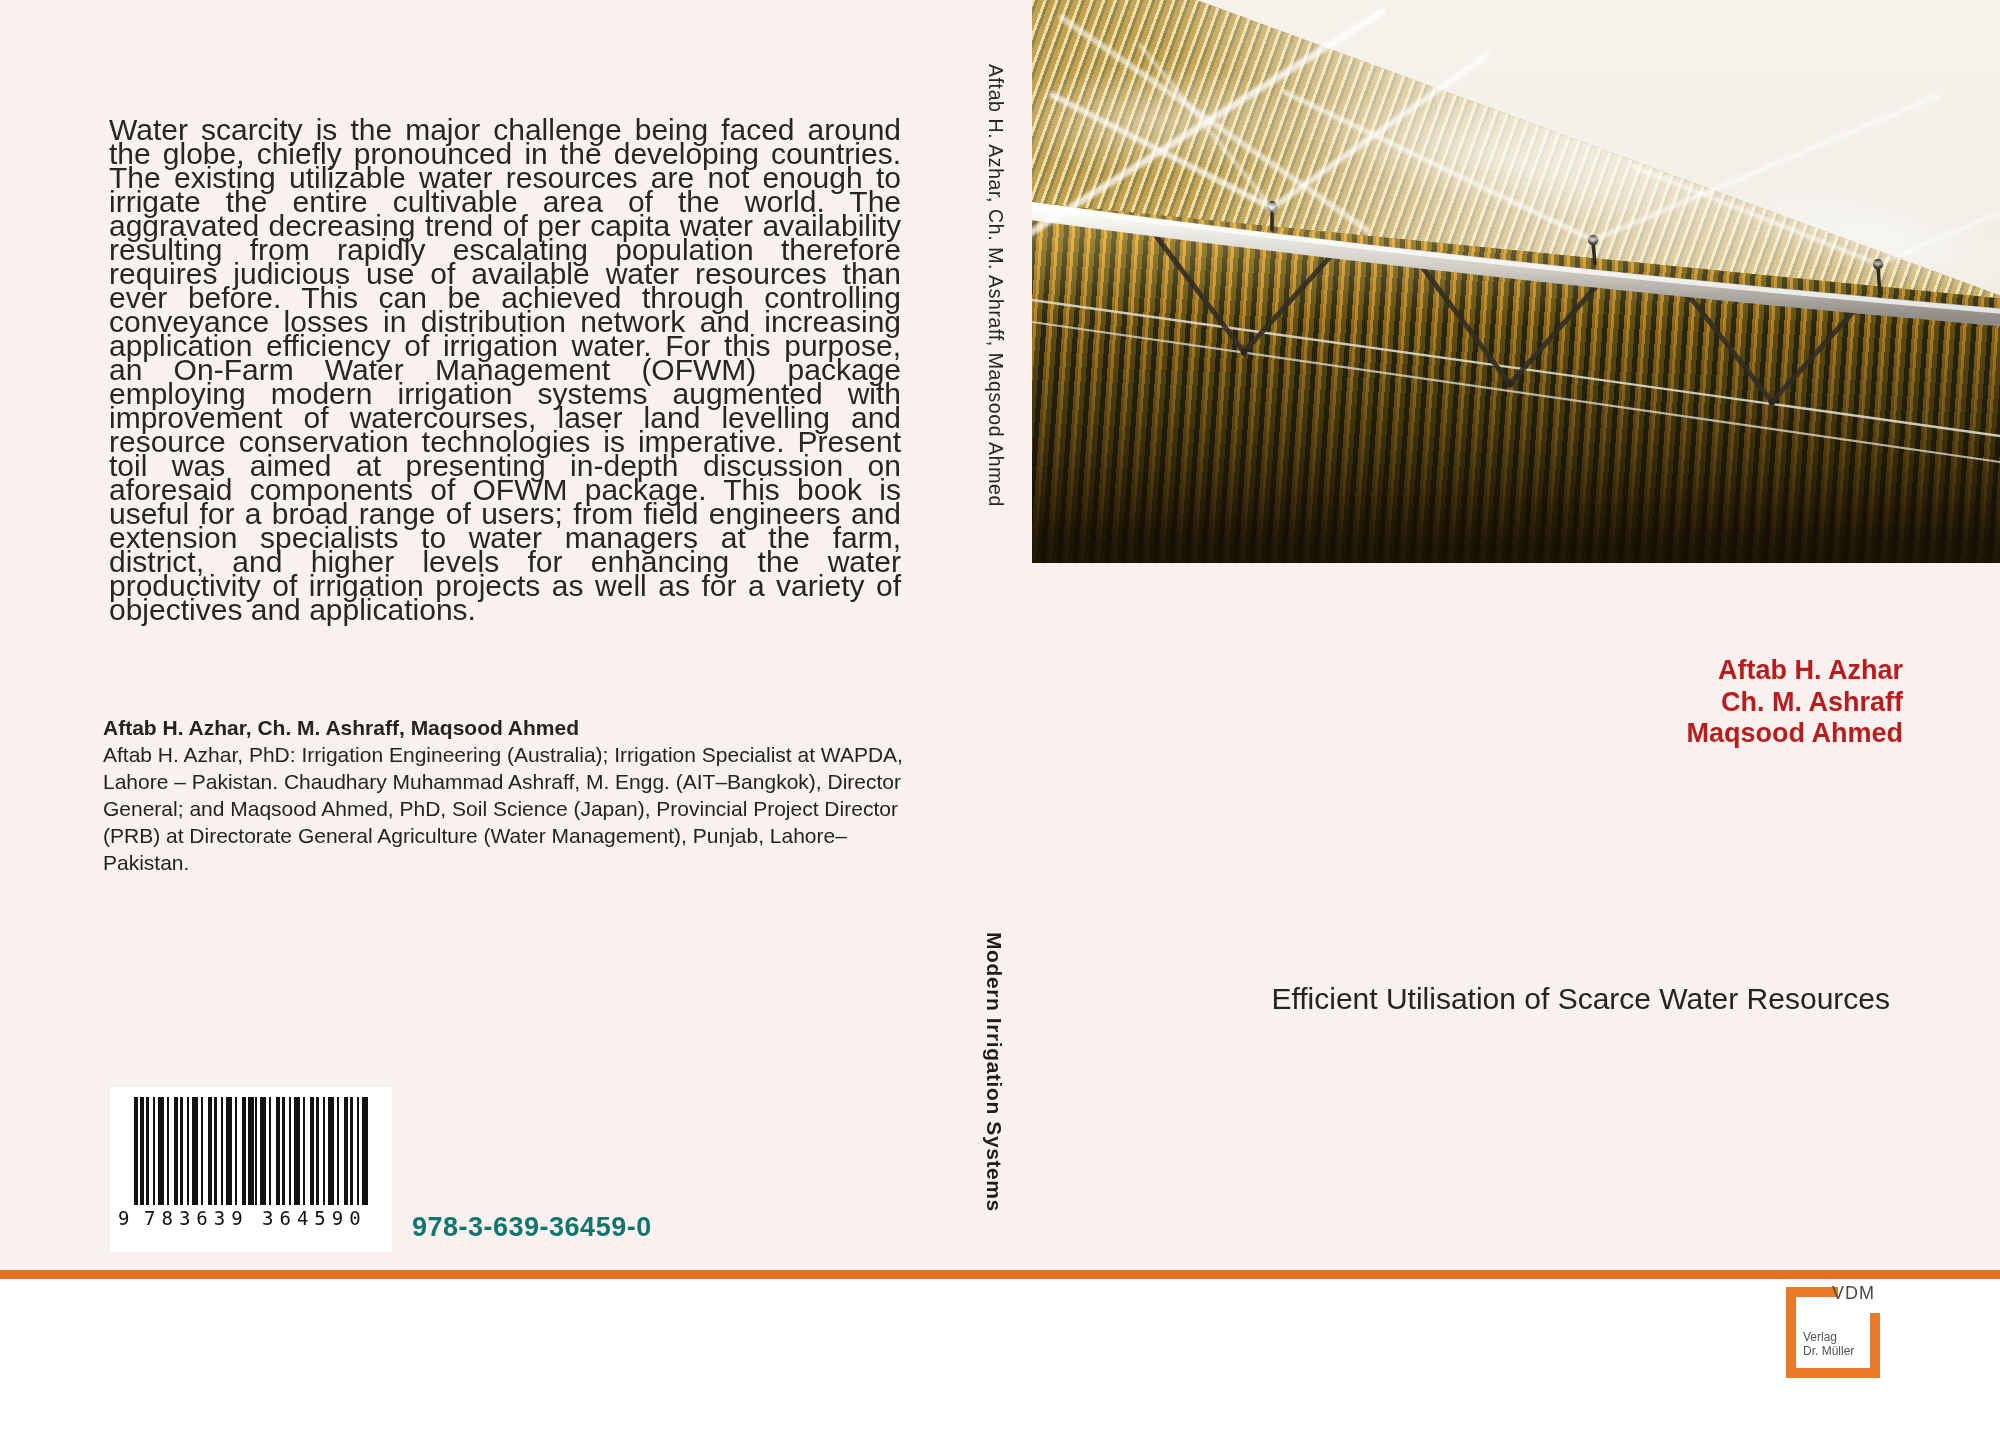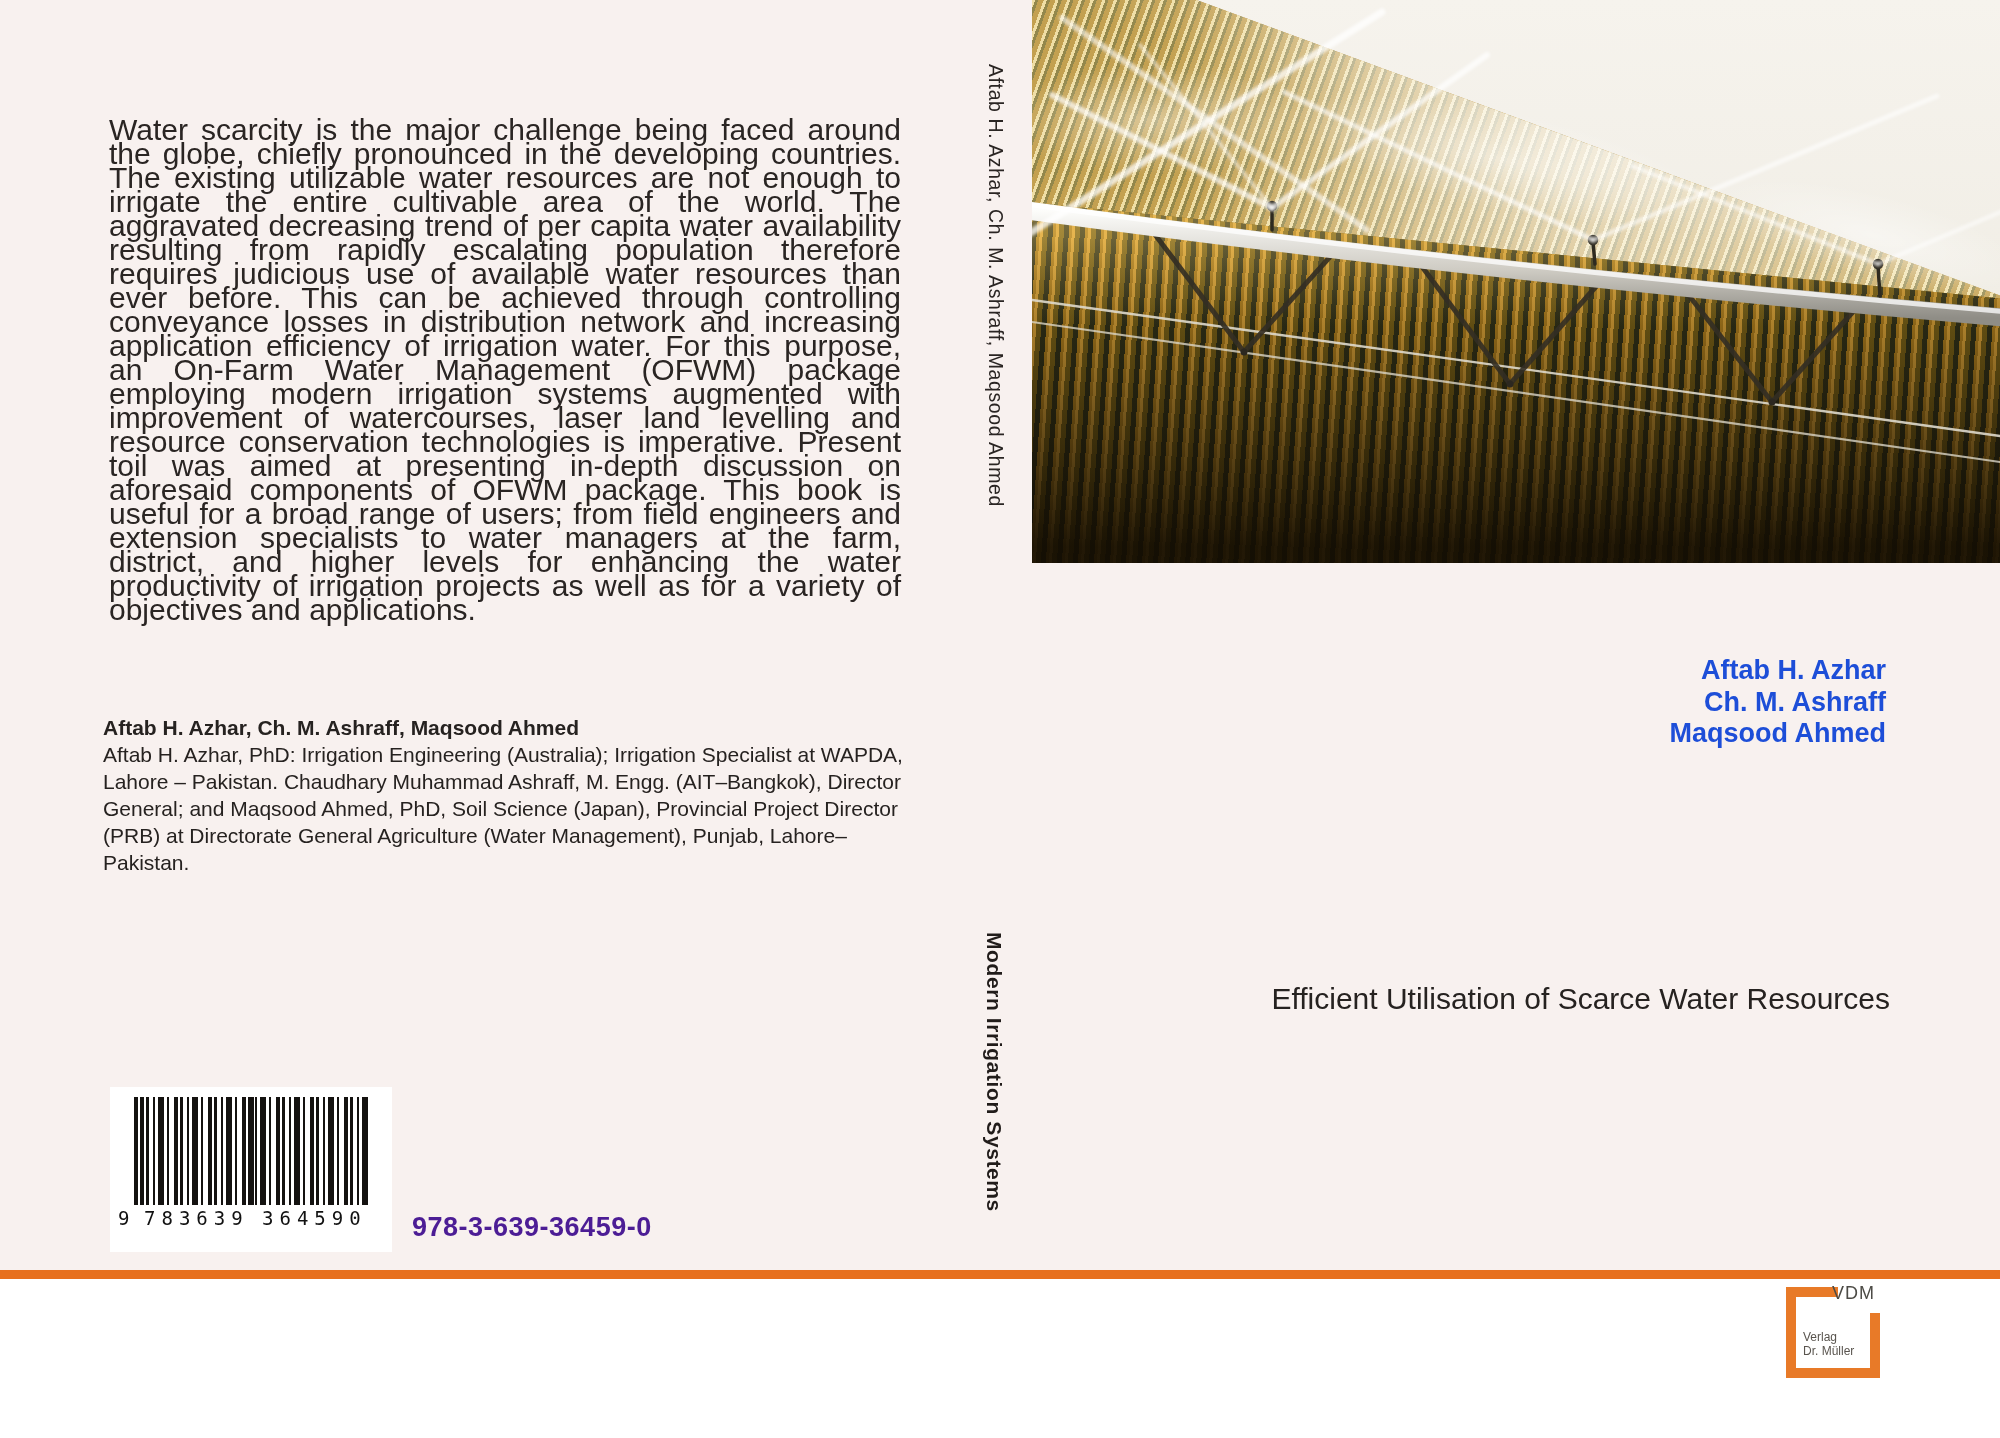--- a/index.html
+++ b/index.html
@@ -24,21 +24,21 @@
       #141210 13px 15px,#ffffff 15px 18px,#141210 18px 24px,#ffffff 24px 27px,
       #141210 27px 29px,#ffffff 29px 34px);
   }
   .guard{position:absolute;top:10px;width:4px;height:127px;background:#141210;}
   .guard-l{left:24px;} .guard-m{left:140px;} .guard-r{left:254px;}
   .bc-digits{position:absolute;left:6px;top:118px;width:270px;height:26px;background:#ffffff;
     font-family:"DejaVu Sans Mono",monospace;font-size:19px;color:#111;}
   .bc-d1{position:absolute;left:2px;top:2px;}
   .bc-d2{position:absolute;left:28px;top:2px;width:106px;letter-spacing:6px;}
   .bc-d3{position:absolute;left:146px;top:2px;width:106px;letter-spacing:6px;}
-  .isbn{position:absolute;left:412px;top:1212px;font-size:27px;font-weight:bold;letter-spacing:.5px;color:#4c1d95;}
+  .isbn{position:absolute;left:412px;top:1212px;font-size:27px;font-weight:bold;letter-spacing:.5px;color:#0f766e;}
   
   .spine-authors{
     position:absolute;left:984px;top:64px;writing-mode:vertical-rl;
     font-size:19.5px;letter-spacing:.6px;white-space:nowrap;color:#2a2523;
   }
   .spine-title{
     position:absolute;left:982px;top:932px;writing-mode:vertical-rl;
     font-size:21px;font-weight:bold;letter-spacing:.6px;white-space:nowrap;color:#211c1a;
   }
   
@@ -60,22 +60,22 @@
     clip-path:polygon(0 36%,100% 53%,100% 100%,0 100%);
     background:
       linear-gradient(180deg, rgba(20,12,2,0) 42%, rgba(18,12,2,.92) 97%),
       linear-gradient(180deg, rgba(236,203,120,.45) 36%, rgba(236,203,120,0) 58%),
       repeating-linear-gradient(94deg,
         #30321a 0 5px,#b5831f 5px 8px,#e2a93a 8px 11px,#7c6418 11px 16px),
       #9a7a24;
   }
   .photo svg{position:absolute;inset:0;}
   
-  .front-authors{position:absolute;right:114px;top:655px;text-align:right;
-    font-size:27px;line-height:31.5px;font-weight:bold;color:#1d4ed8;}
+  .front-authors{position:absolute;right:97px;top:655px;text-align:right;
+    font-size:27px;line-height:31.5px;font-weight:bold;color:#b91c1c;}
   .front-title{position:absolute;right:112px;top:770px;text-align:right;
     font-size:56px;line-height:64px;font-weight:bold;letter-spacing:-1px;color:#211c1a;}
   .front-subtitle{position:absolute;right:110px;top:982px;font-size:30px;color:#262220;}
   
   .footer-bar{position:absolute;left:0;top:1270px;width:2000px;height:9px;background:#e7701e;}
   .footer{position:absolute;left:0;top:1279px;width:2000px;height:159px;background:#ffffff;}
   .vdm{position:absolute;left:1786px;top:1287px;width:94px;height:91px;}
   .vdm-seg{position:absolute;background:#e87a28;}
   .vdm-top{left:0;top:0;width:52px;height:10px;}
   .vdm-left{left:0;top:0;width:10px;height:91px;}

